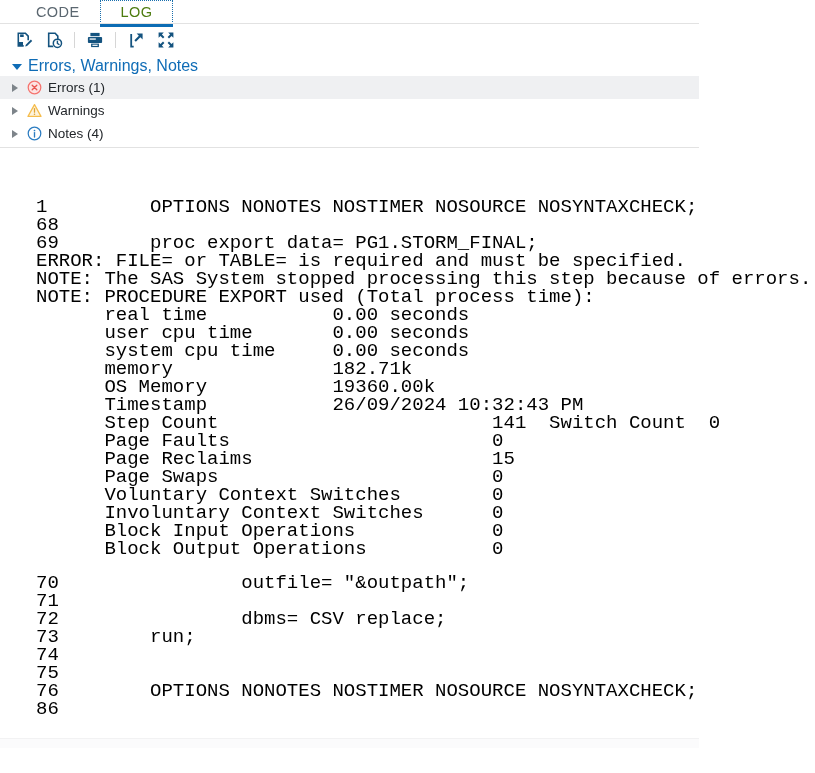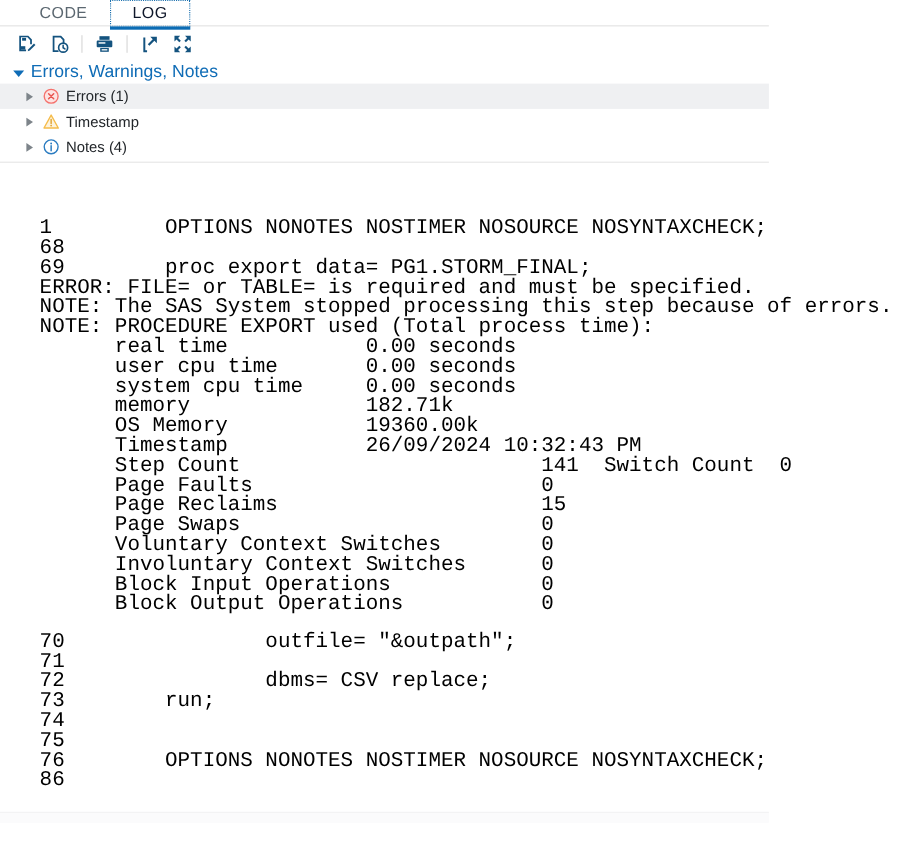--- a/index.html
+++ b/index.html
@@ -42,21 +42,21 @@
     font-size: 14.5px;
     letter-spacing: .4px;
     color: #5b6770;
     cursor: pointer;
     background: transparent;
     border: none;
     font-family: "Liberation Sans", sans-serif;
     white-space: nowrap;
   }
   .tab.active {
-    color: #0f172a;
+    color: #4d7c0f;
     border: 1px dotted #1a6fad;
   }
   .tab.active::after {
     content: "";
     position: absolute;
     left: -1px; right: -1px;
     bottom: -4px;
     height: 3px;
     background: #0c6cb4;
     z-index: 3;
@@ -105,21 +105,21 @@
     border-left: 5px solid transparent;
     border-right: 5px solid transparent;
     border-top: 6px solid #0f6cb6;
     margin-right: 6px;
     margin-top: 1px;
   }
   .ewn-row {
     display: flex;
     align-items: center;
     height: 23px;
-    padding-left: 24px;
+    padding-left: 12px;
     font-size: 13.5px;
     color: #22262a;
     cursor: pointer;
   }
   .ewn-row.selected { background: #eff0f2; }
   .caret-right {
     width: 0; height: 0;
     border-top: 4.5px solid transparent;
     border-bottom: 4.5px solid transparent;
     border-left: 6px solid #7d848a;
@@ -257,21 +257,21 @@
 
     <div class="ewn-row">
       <span class="caret-right"></span>
       <span class="ewn-icon">
         <svg width="15" height="15" viewBox="0 0 15 15">
           <path d="M7.5 1.6L14 13.4H1z" fill="#fdf3dd" stroke="#f5bc4b" stroke-width="1.25" stroke-linejoin="round"></path>
           <path d="M7.5 5.6v3.6" stroke="#e0a433" stroke-width="1.3" stroke-linecap="round"></path>
           <circle cx="7.5" cy="11.2" r=".82" fill="#e0a433"></circle>
         </svg>
       </span>
-      <span class="ewn-label">Timestamp</span>
+      <span class="ewn-label">Warnings</span>
     </div>
 
     <div class="ewn-row">
       <span class="caret-right"></span>
       <span class="ewn-icon">
         <svg width="15" height="15" viewBox="0 0 15 15">
           <circle cx="7.5" cy="7.5" r="6.3" fill="#ffffff" stroke="#2b7cc1" stroke-width="1.25"></circle>
           <circle cx="7.5" cy="4.5" r=".85" fill="#2b7cc1"></circle>
           <path d="M7.5 6.6v4.4" stroke="#2b7cc1" stroke-width="1.35" stroke-linecap="round"></path>
         </svg>

